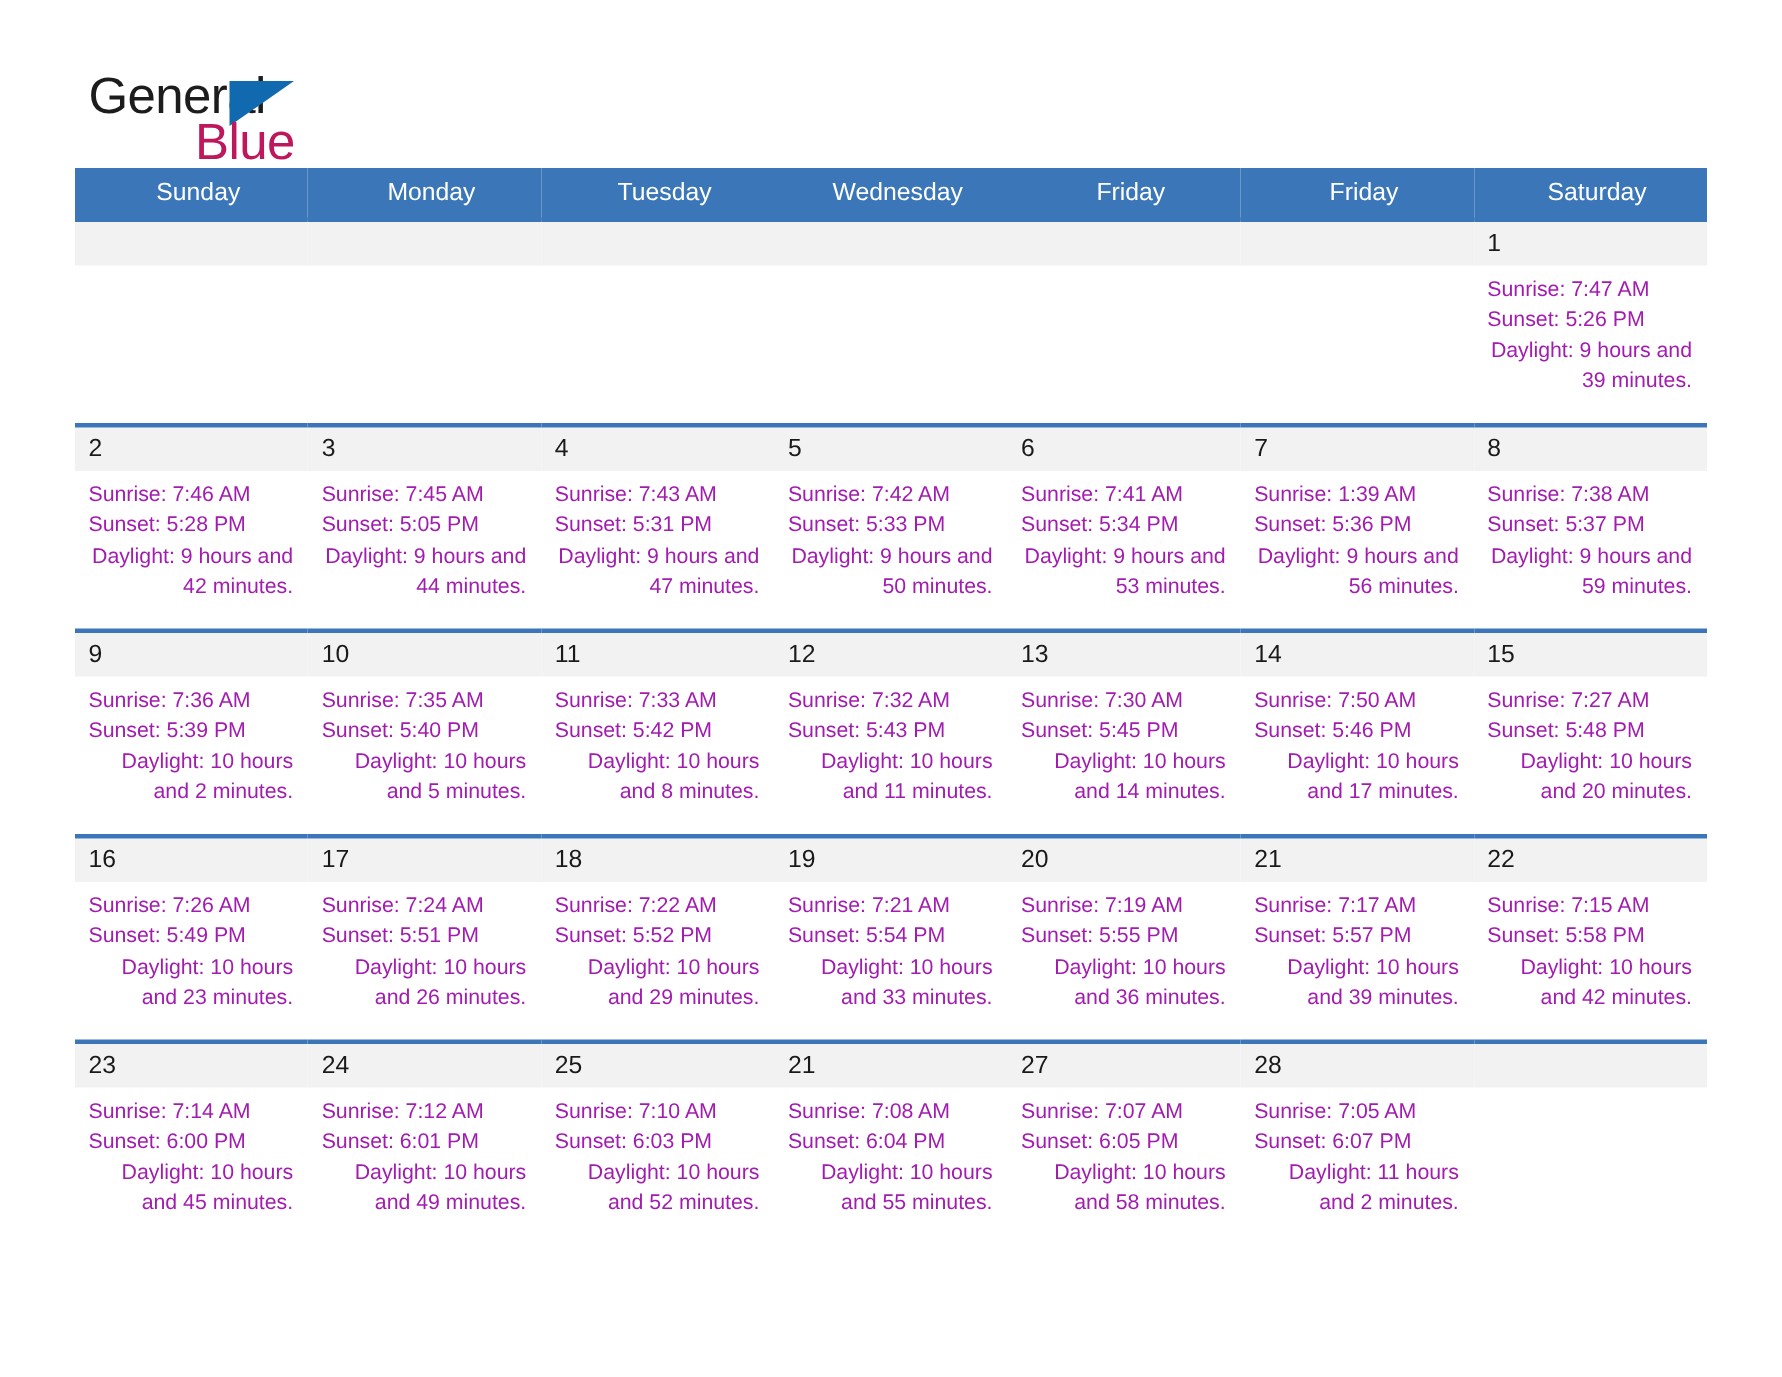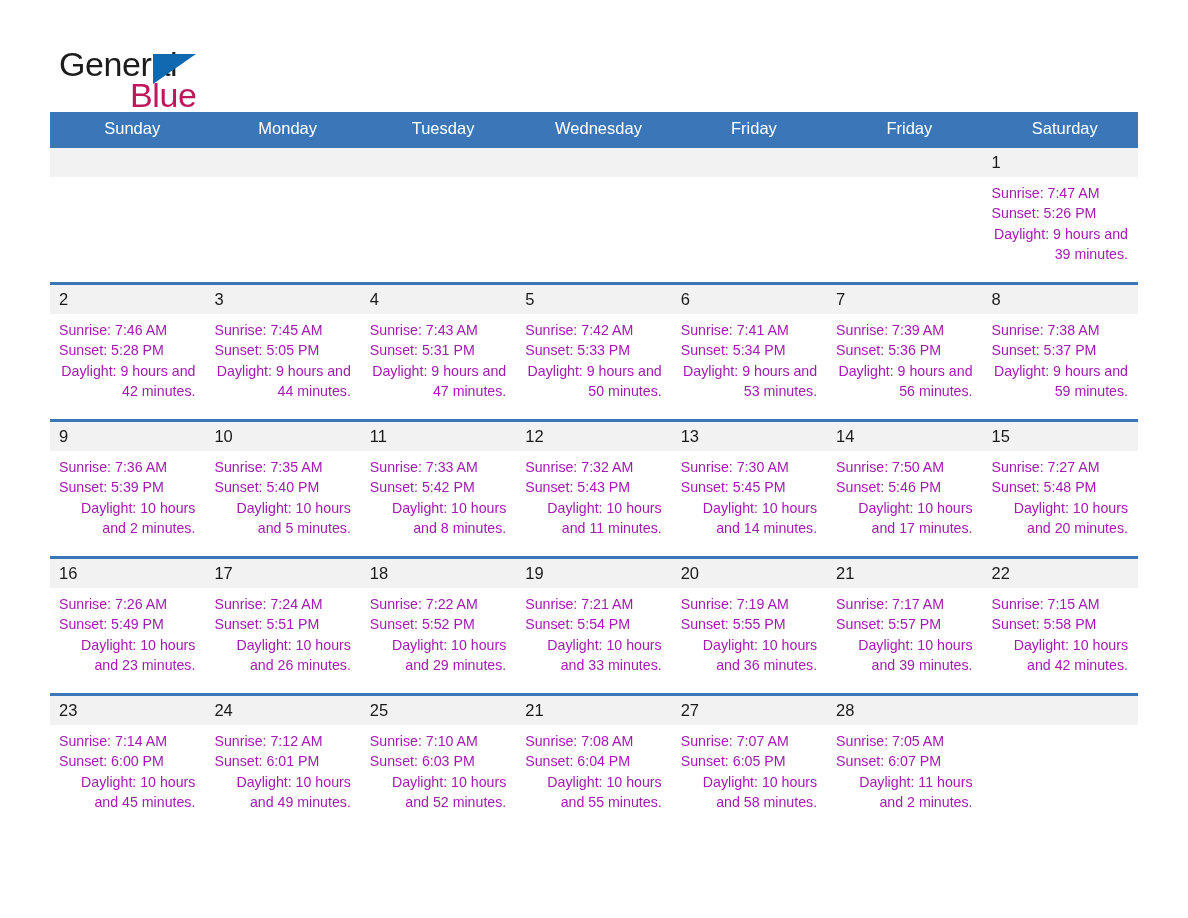--- a/index.html
+++ b/index.html
@@ -236,21 +236,21 @@
             <div class="daynum">6</div>
             <div class="dayinfo">
               <div>Sunrise: 7:41 AM</div>
               <div>Sunset: 5:34 PM</div>
               <div class="daylight-line">Daylight: 9 hours and 53 minutes.</div>
             </div>
           </td>
           <td>
             <div class="daynum">7</div>
             <div class="dayinfo">
-              <div>Sunrise: 7:39 AM</div>
+              <div>Sunrise: 1:39 AM</div>
               <div>Sunset: 5:36 PM</div>
               <div class="daylight-line">Daylight: 9 hours and 56 minutes.</div>
             </div>
           </td>
           <td>
             <div class="daynum">8</div>
             <div class="dayinfo">
               <div>Sunrise: 7:38 AM</div>
               <div>Sunset: 5:37 PM</div>
               <div class="daylight-line">Daylight: 9 hours and 59 minutes.</div>

